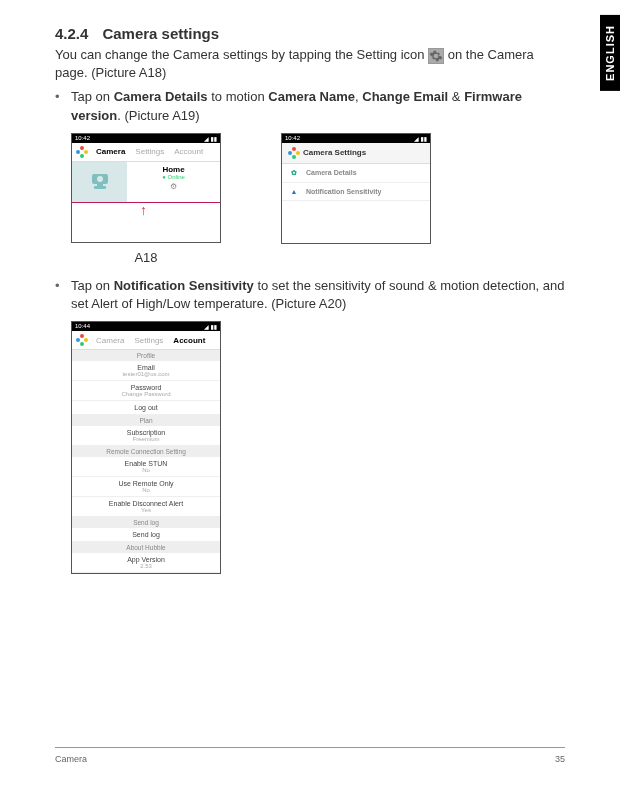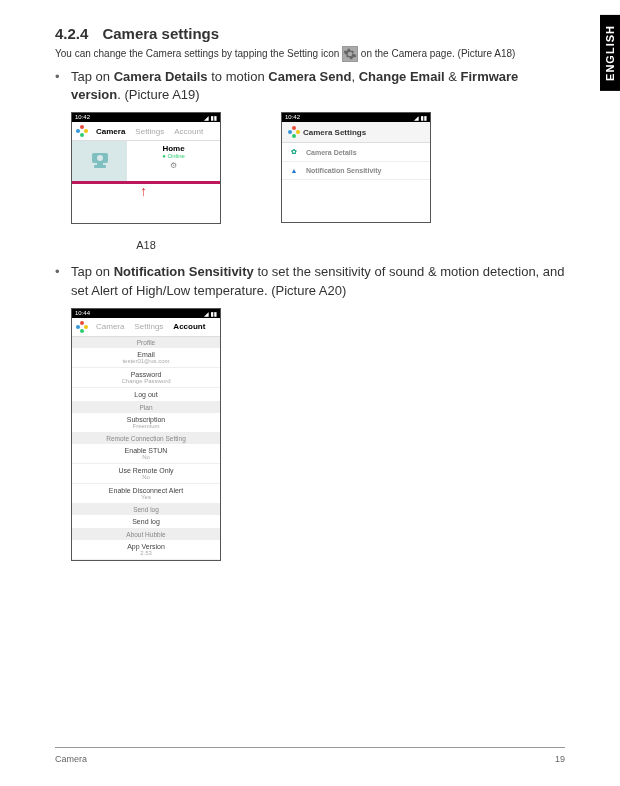--- a/index.html
+++ b/index.html
@@ -27,21 +27,21 @@
   .content {
     padding: 25px 55px 0 55px;
   }
   .heading {
     font-size: 15px;
     font-weight: bold;
     margin-bottom: 4px;
   }
   .heading-num { margin-right: 14px; }
   .intro {
-    font-size: 10px;
+    font-size: 13px;
     line-height: 1.4;
   }
   .setting-icon {
     display: inline-block;
     width: 16px;
     height: 16px;
     background: #aaa;
     vertical-align: middle;
     position: relative;
     border: 1px solid #999;
@@ -90,21 +90,21 @@
   }
   .hubble-dots span { position: absolute; width:4px; height:4px; border-radius:50%; }
   .d1{background:#e74c3c;top:0;left:4px}
   .d2{background:#3498db;top:4px;left:0}
   .d3{background:#f1c40f;top:4px;left:8px}
   .d4{background:#2ecc71;top:8px;left:4px}
   .tab { padding: 0 5px; color: #aaa; font-size: 8px; }
   .tab.active { color: #000; font-weight: bold; }
   .camera-row {
     display: flex;
-    border-bottom: 3px solid #be185d;
+    border-bottom: 1px solid #be185d;
   }
   .thumb {
     width: 55px; height: 40px;
     background: #d8e8e8;
     display: flex; align-items: center; justify-content: center;
   }
   .thumb svg { width: 24px; height: 20px; }
   .cam-info { padding: 3px 5px; flex:1; }
   .cam-name { font-size: 8px; font-weight: bold; color:#000; }
   .cam-status { font-size: 6px; color: #2ecc71; }
@@ -130,22 +130,22 @@
     display: flex;
     align-items: center;
     padding: 5px 6px;
     border-bottom: 1px solid #eee;
     font-size: 7px;
     color: #888;
     font-weight: bold;
   }
   .srow .ico { width: 12px; margin-right: 6px; text-align:center; }
   .cap {
-    font-size: 11px;
-    margin-top: 15px;
+    font-size: 13px;
+    margin-top: 7px;
   }
   
   .phone2 {
     border: 1px solid #555;
     background: #fff;
     font-size: 6.5px;
     color: #555;
     width: 150px;
   }
   .sect-h {
@@ -186,21 +186,21 @@
 
   <p class="intro">
     <span>You can change the Camera settings by tapping the Setting icon </span><span class="setting-icon"><svg viewBox="0 0 24 24">
           <path fill="#666" d="M12 8a4 4 0 100 8 4 4 0 000-8zm9 4a7 7 0 01-.1 1.2l2 1.6-2 3.4-2.4-1a7 7 0 01-2 1.2l-.4 2.6h-4l-.4-2.6a7 7 0 01-2-1.2l-2.4 1-2-3.4 2-1.6A7 7 0 013 12a7 7 0 01.1-1.2l-2-1.6 2-3.4 2.4 1a7 7 0 012-1.2L8 3h4l.4 2.6a7 7 0 012 1.2l2.4-1 2 3.4-2 1.6c.1.4.2.8.2 1.2z"></path>
         </svg></span><span> on the Camera page. (Picture A18)</span>
   </p>
 
   <div class="bullet-row">
     <div class="bullet-mark">•</div>
     <div class="bullet-text">
-      <span>Tap on </span><span class="bold">Camera Details</span><span> to motion </span><span class="bold">Camera Send</span><span>, </span><span class="bold">Change Email</span><span> &amp; </span><span class="bold">Firmware version</span><span>. (Picture A19)</span>
+      <span>Tap on </span><span class="bold">Camera Details</span><span> to motion </span><span class="bold">Camera Name</span><span>, </span><span class="bold">Change Email</span><span> &amp; </span><span class="bold">Firmware version</span><span>. (Picture A19)</span>
     </div>
   </div>
 
   <div class="figures-row">
 
     <div class="fig">
       <div class="phone">
         <div class="statusbar">
           <span>10:42</span>
           <span>◢ ▮▮</span>
@@ -330,14 +330,14 @@
             <div class="sub">2.53</div>
           </div>
       </div>
     </div>
   </div>
 
 </div>
 
 <div class="footer">
   <span>Camera</span>
-  <span>19</span>
+  <span>35</span>
 </div>
 
 </body></html>

